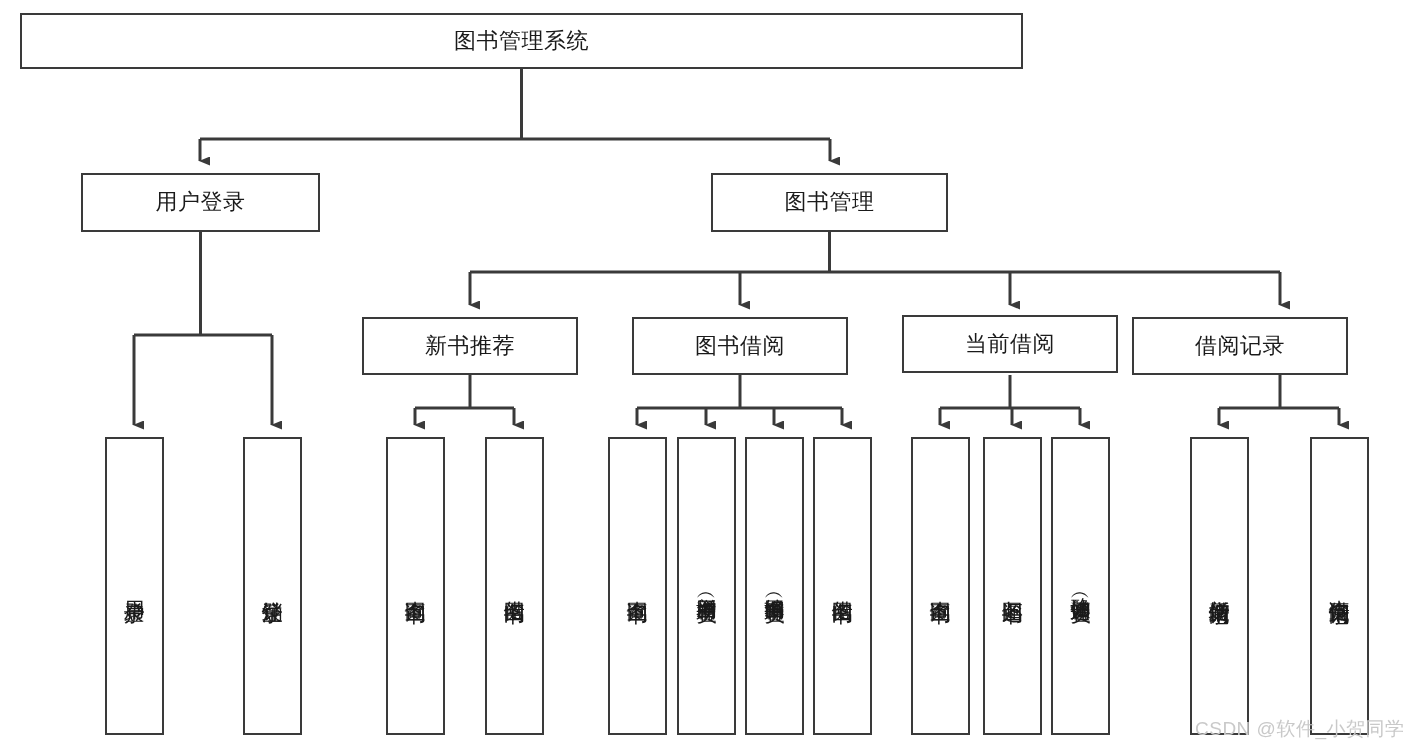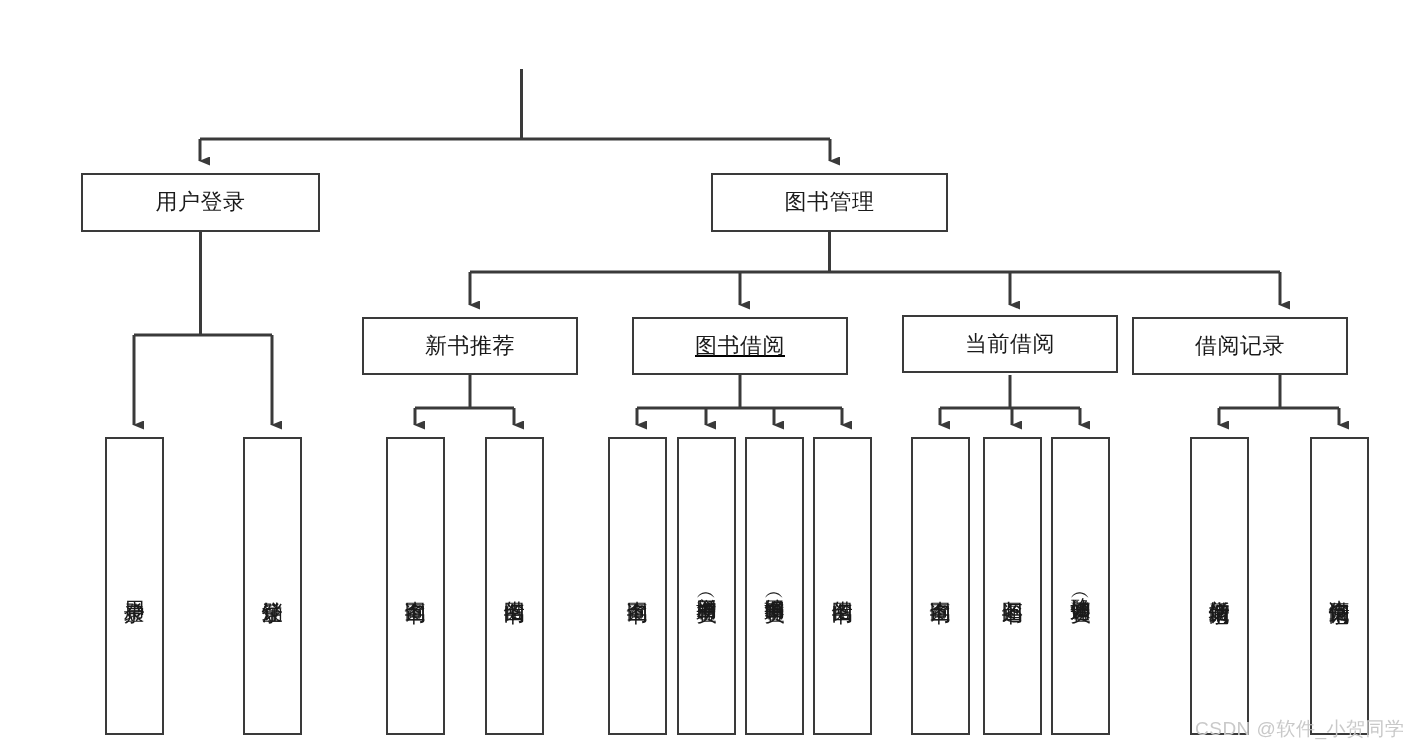--- a/index.html
+++ b/index.html
@@ -115,32 +115,35 @@
       <path d="M 1080 408 L 1080 425" marker-end="url(#arrowhead)"></path>
 
       <path d="M 1280 375 L 1280 408"></path>
       <path d="M 1219 408 L 1339 408"></path>
       <path d="M 1219 408 L 1219 425" marker-end="url(#arrowhead)"></path>
       <path d="M 1339 408 L 1339 425" marker-end="url(#arrowhead)"></path>
 
     </g>
   </svg>
 
+  <div class="node-box" style="left:20px; top:13px; width:1003px; height:56px;">
+    <span class="node-label-h">图书管理系统</span>
+  </div>
 
   <div class="node-box" style="left:81px; top:173px; width:239px; height:59px;">
     <span class="node-label-h">用户登录</span>
   </div>
   <div class="node-box" style="left:362px; top:317px; width:216px; height:58px;">
     <span class="node-label-h">新书推荐</span>
   </div>
 
   <div class="node-box" style="left:711px; top:173px; width:237px; height:59px;">
     <span class="node-label-h">图书管理</span>
   </div>
-  <div class="node-box" style="left:632px; top:317px; width:216px; height:58px;text-decoration:underline;">
+  <div class="node-box" style="left:632px; top:317px; width:216px; height:58px;">
     <span class="node-label-h">图书借阅</span>
   </div>
   <div class="node-box" style="left:902px; top:315px; width:216px; height:58px;">
     <span class="node-label-h">当前借阅</span>
   </div>
   <div class="node-box" style="left:1132px; top:317px; width:216px; height:58px;">
     <span class="node-label-h">借阅记录</span>
   </div>
 
   <div class="node-box" style="left:105px; top:437px; width:59px; height:298px;">

